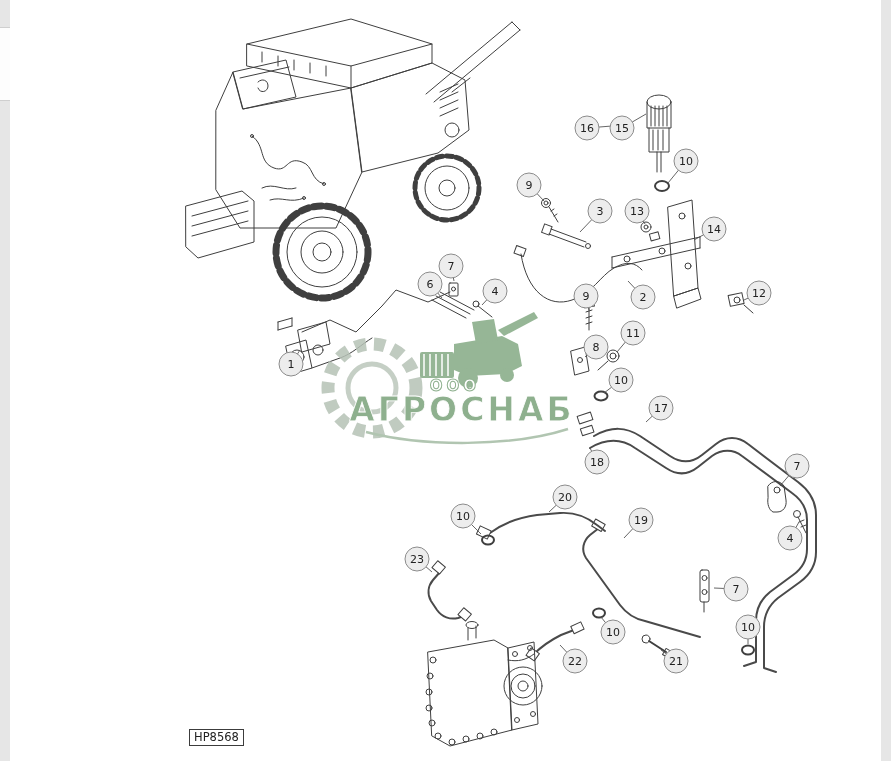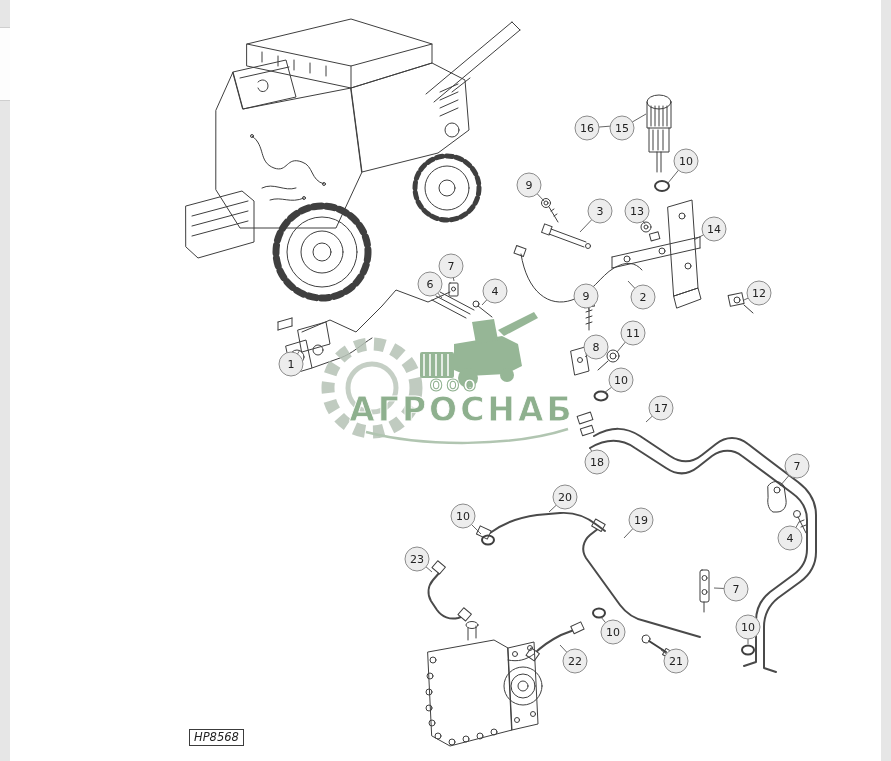--- a/index.html
+++ b/index.html
@@ -6,21 +6,21 @@
   body { font-family:"DejaVu Sans", sans-serif; }
   .viewport { position:relative; width:891px; height:761px; background:#ffffff; overflow:hidden; }
 
   .edge-strip { position:absolute; top:0; width:10px; height:761px; background:#e6e6e6; z-index:5; }
   .edge-strip.left { left:0; }
   .edge-strip.right { right:0; }
   .scroll-thumb { position:absolute; left:0; top:27px; width:10px; height:74px; background:#fdfdfd;
                   border-top:1px solid #cfcfcf; border-bottom:1px solid #cfcfcf; box-sizing:border-box; z-index:6; }
 
   .part-code { position:absolute; left:189px; top:729px; border:1px solid #3c3c3c; background:#ffffff;
-               font-size:11.5px; line-height:15px; padding:0 4px; color:#222; z-index:4;font-style:italic; }
+               font-size:11.5px; line-height:15px; padding:0 4px; color:#222; z-index:4; }
 
   svg.diagram-svg { position:absolute; left:0; top:0; z-index:1; }
 
   .sketch { stroke:#3f3f3f; fill:none; stroke-width:1; stroke-linejoin:round; stroke-linecap:round; }
   .sketch-fill { stroke:#3f3f3f; fill:#ffffff; stroke-width:1; stroke-linejoin:round; }
   .tube { stroke:#4a4a4a; fill:none; stroke-width:2; stroke-linecap:round; stroke-linejoin:round; }
   .oring { stroke:#3f3f3f; fill:none; stroke-width:2; }
 
   .callout-circle { fill:#ededed; stroke:#8c8c8c; stroke-width:1; }
   .callout-text { font:11px "DejaVu Sans", sans-serif; fill:#222222; text-anchor:middle; }

